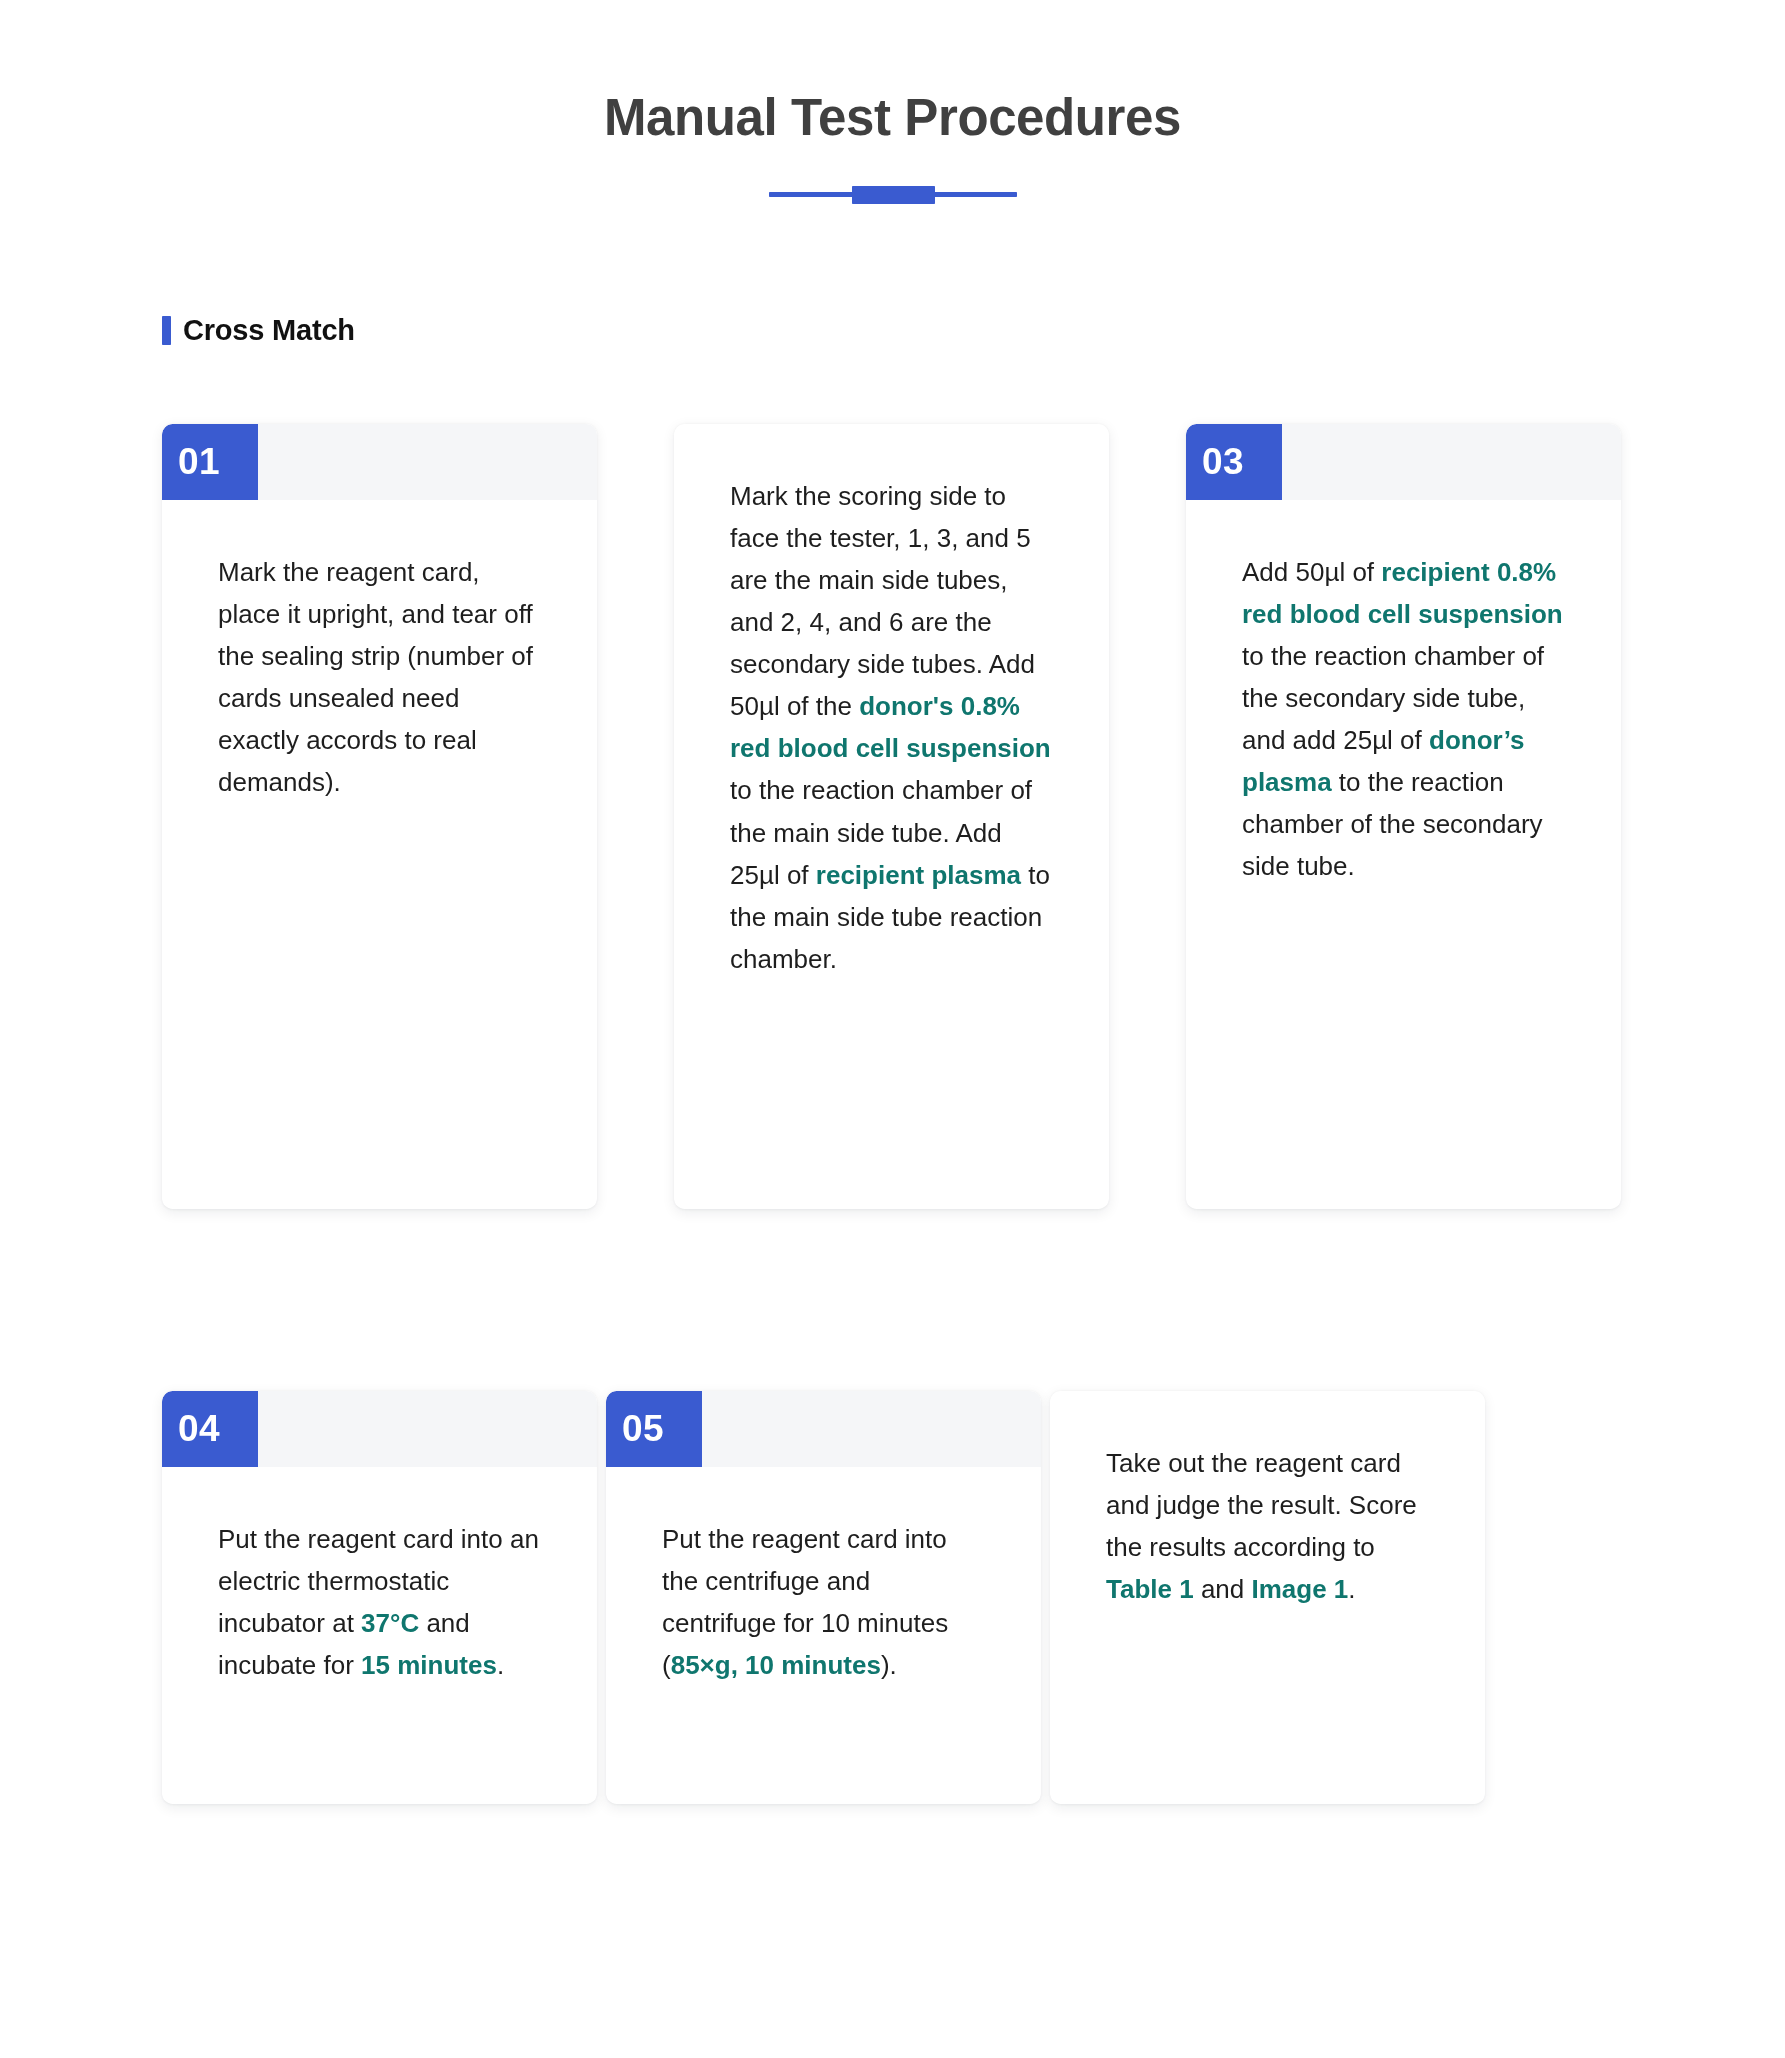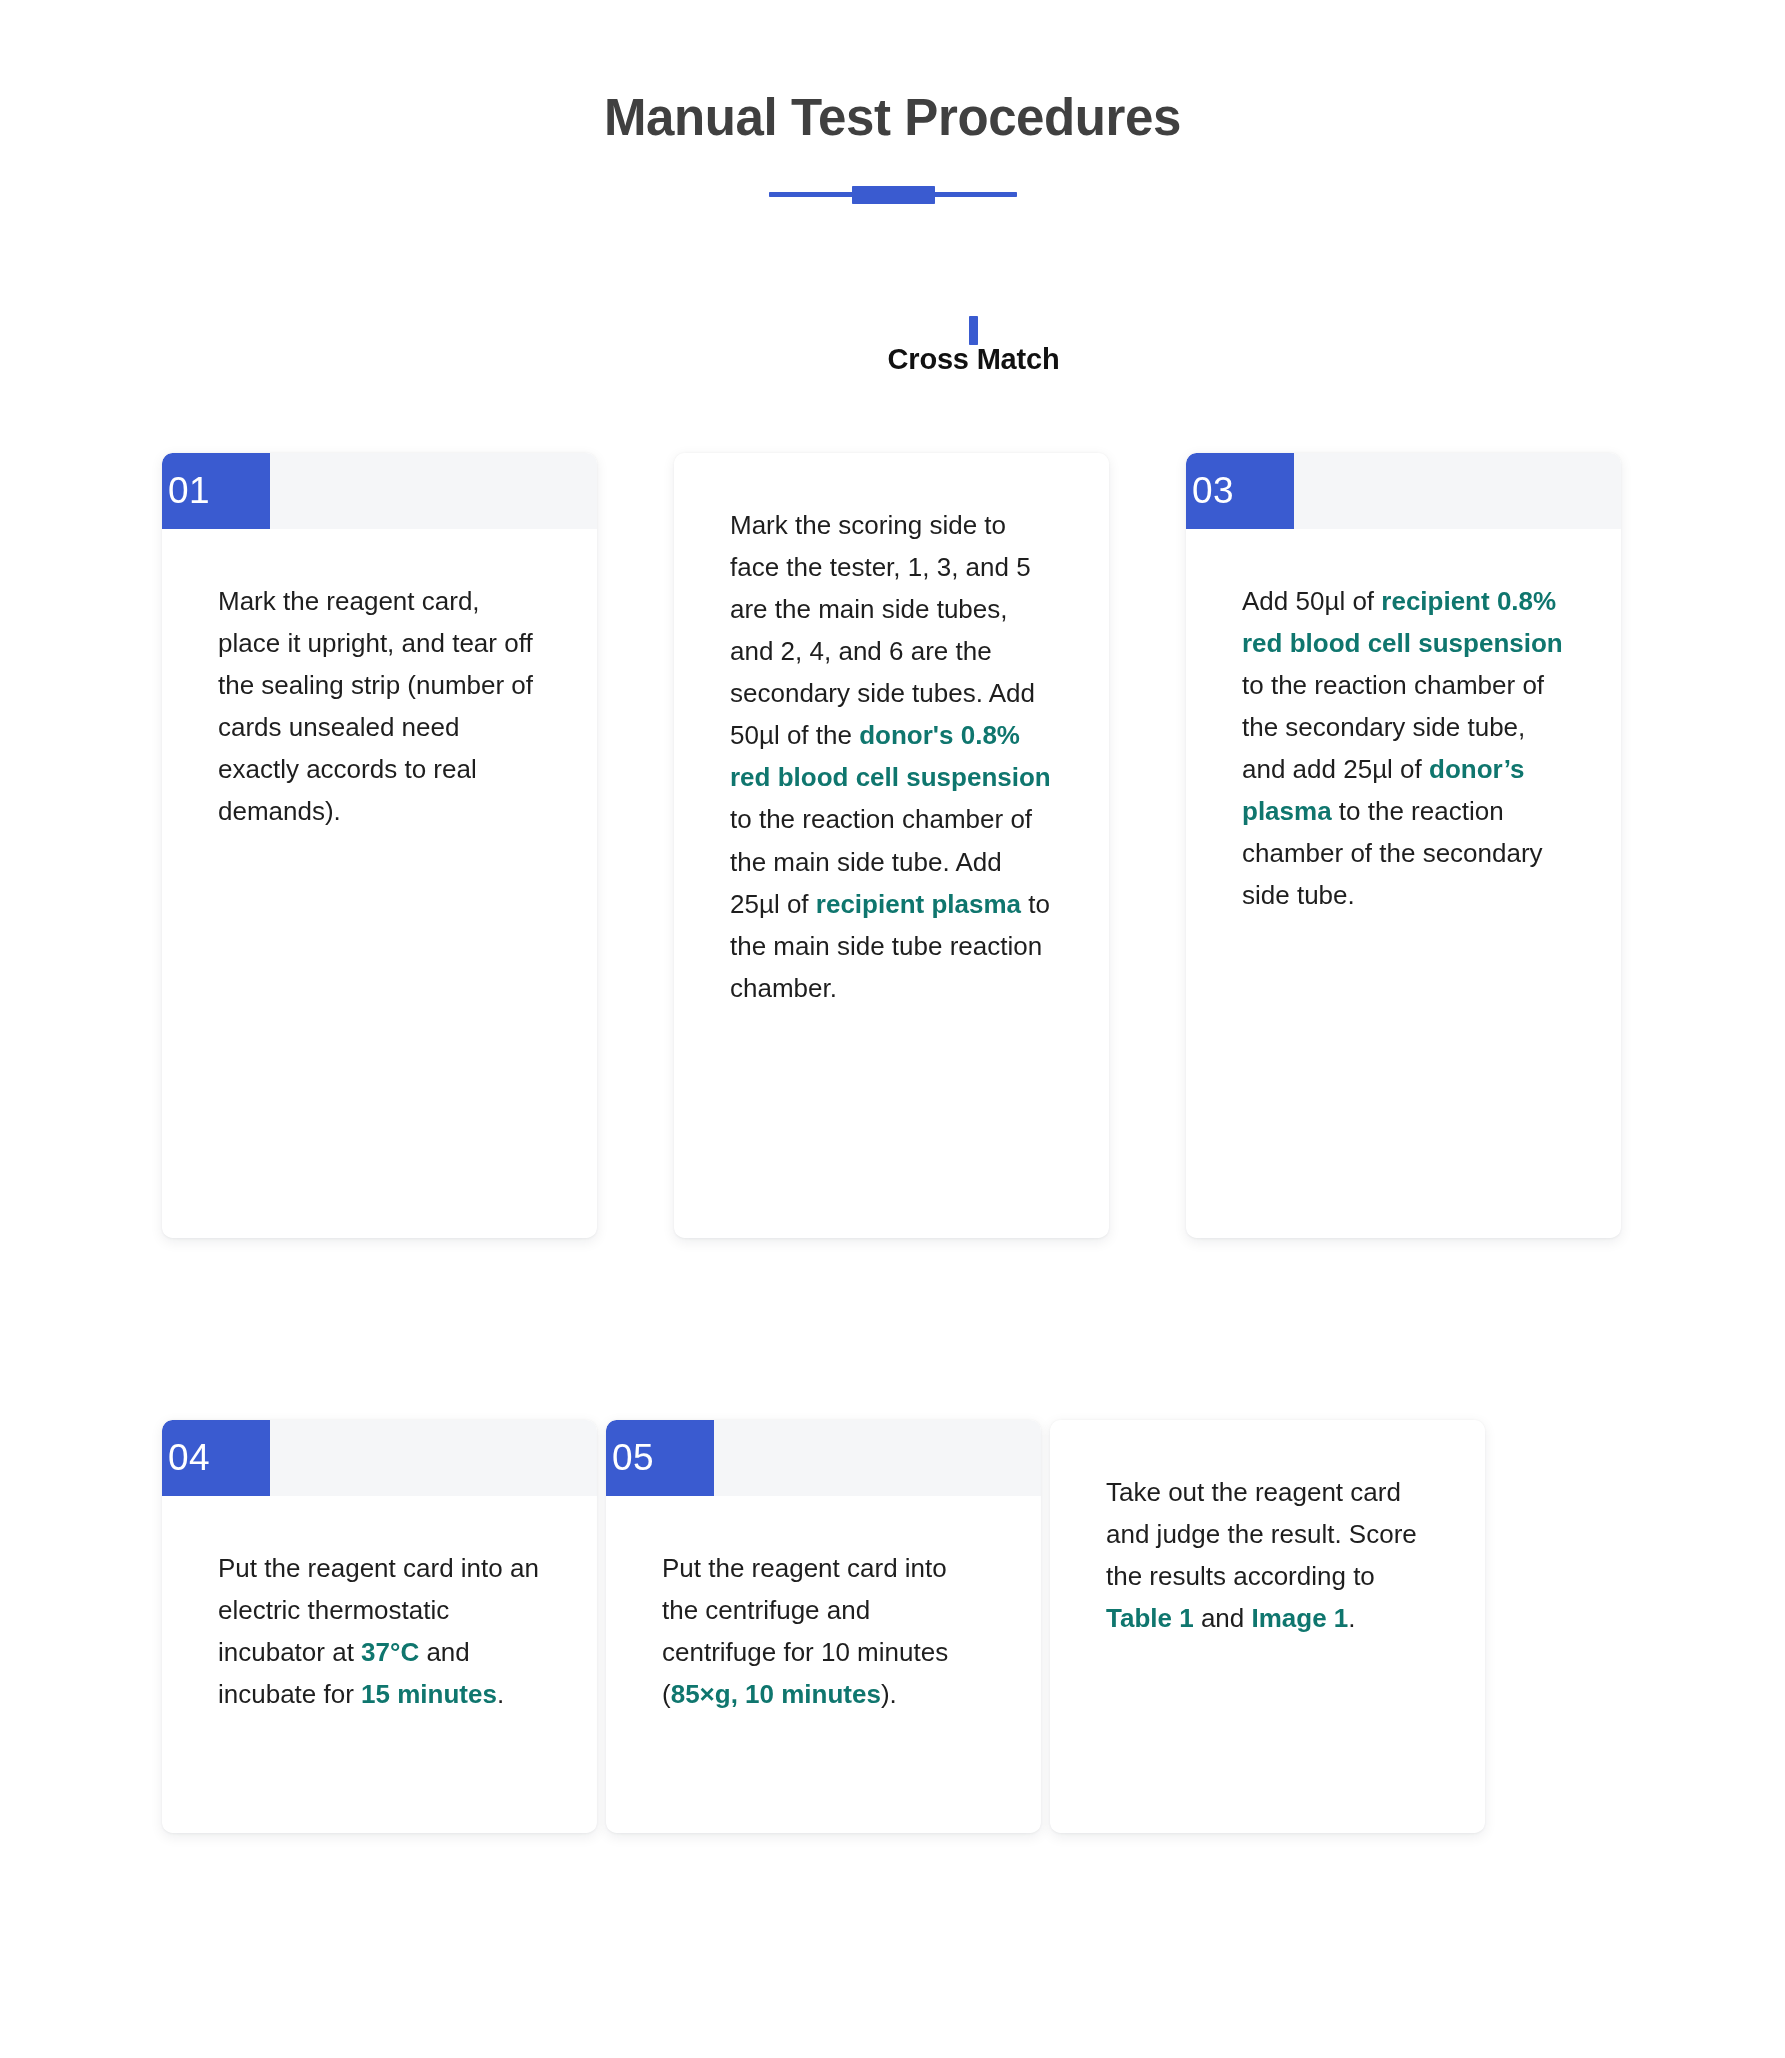--- a/index.html
+++ b/index.html
@@ -59,23 +59,22 @@
     width: 83px;
     height: 18px;
     background: #3a5bd0;
     border-radius: 0.8px;
   }
 
   
   .section-head {
     display: flex;
     align-items: center;
-    gap: 0;
+    gap: 12px;
     margin: 107px 0 0 162px;
-    flex-direction: column;
   }
   .section-accent {
     width: 9px;
     height: 29px;
     background: #3a5bd0;
     border-radius: 0.8px;
     flex: 0 0 auto;
   }
   .section-title {
     font-size: 29px;
@@ -112,30 +111,30 @@
     position: relative;
     height: 76px;
     background: #f5f6f8;
     border-top-left-radius: 10.7px;
     border-top-right-radius: 10.7px;
   }
   .card-number {
     position: absolute;
     left: 0;
     top: 0;
-    width: 108px;
+    width: 96px;
     height: 76px;
     background: #3a5bd0;
     border-top-left-radius: 10.7px;
     color: #ffffff;
     font-size: 37px;
-    font-weight: 400;
+    font-weight: 700;
     display: flex;
     align-items: center;
-    padding-left: 6px;
+    padding-left: 16px;
     box-sizing: border-box;
     letter-spacing: 0.4px;
   }
 
   .card-body {
     padding: 43px 45px 33px 48px;
     box-sizing: border-box;
   }
   .card-text {
     margin: 8px;

